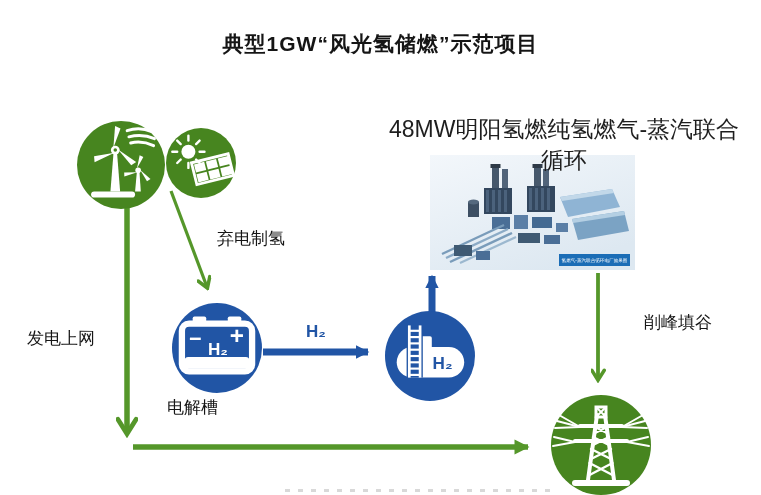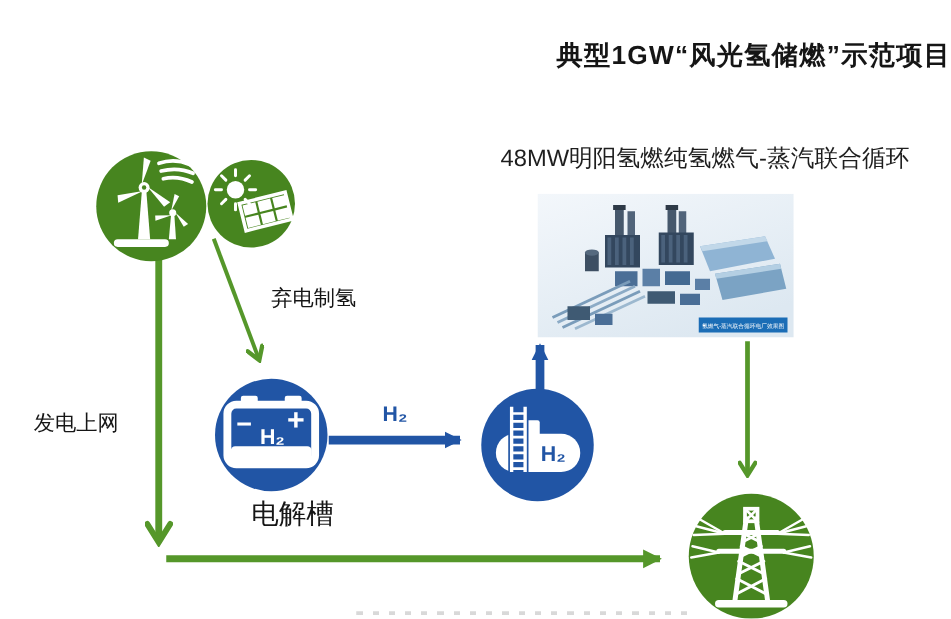--- a/index.html
+++ b/index.html
@@ -3,34 +3,34 @@
 <meta charset="utf-8">
 <style>
   html,body{margin:0;padding:0;background:#ffffff;}
   .canvas{
     position:relative;width:761px;height:495px;background:#ffffff;
     font-family:"Liberation Sans","DejaVu Sans",sans-serif;
     overflow:hidden;color:#1b1b1b;
   }
   .abs{position:absolute;}
   .title{
-    top:30px;left:0;width:761px;text-align:right;
+    top:30px;left:0;width:761px;text-align:center;
     font-size:21px;font-weight:bold;letter-spacing:1px;color:#151515;
   }
   .subtitle{
     top:114px;left:384px;width:360px;text-align:center;
-    font-size:19px;color:#1e1e1e;
+    font-size:23px;color:#1e1e1e;
   }
   .lbl{font-size:17px;color:#161616;white-space:nowrap;}
   .lbl-curtailed{top:227px;left:217px;}
   .lbl-gridfeed{top:315px;left:27px;margin-top:12px;}
   .lbl-peak{top:311px;left:644px;}
   .lbl-h2flow{top:322px;left:294px;width:44px;text-align:center;
     color:#2155a5;font-weight:bold;font-size:17px;}
-  .node-label{font-size:22px;color:#161616;text-align:right;}
+  .node-label{font-size:17px;color:#161616;text-align:left;}
   .lbl-electrolyzer{top:396px;left:167px;width:100px;}
   .lbl-tank{top:400px;left:380px;width:100px;}
   .circle{border-radius:50%;}
   .green-c{background:#47851f;}
   .blue-c{background:#2155a5;}
   .wind-circle{top:121px;left:77px;width:88px;height:88px;}
   .solar-circle{top:128px;left:166px;width:70px;height:70px;}
   .elec-circle{top:303px;left:172px;width:90px;height:90px;}
   .tank-circle{top:311px;left:385px;width:90px;height:90px;}
   .tower-circle{top:395px;left:551px;width:100px;height:100px;}
@@ -122,20 +122,21 @@
     <rect x="46" y="96" width="14" height="9" fill="#4a6e96"></rect>
 
     <rect x="129" y="99" width="71" height="12" fill="#1b6db6"></rect>
     <text x="164.5" y="107" font-size="4.6" fill="#ffffff" text-anchor="middle">氢燃气-蒸汽联合循环电厂效果图</text>
   </svg>
 
   <div class="abs title">典型1GW“风光氢储燃”示范项目</div>
   <div class="abs subtitle">48MW明阳氢燃纯氢燃气-蒸汽联合循环</div>
   <div class="abs lbl lbl-curtailed">弃电制氢</div>
   <div class="abs lbl lbl-gridfeed">发电上网</div>
+  <div class="abs lbl lbl-peak">削峰填谷</div>
   <div class="abs lbl-h2flow">H₂</div>
 
   <div class="abs circle green-c wind-circle">
     <svg viewBox="0 0 100 100">
       <g fill="#ffffff" stroke="none">
         <rect x="16" y="80" width="50" height="7" rx="3.5"></rect>
         <path d="M38,80 L41.5,36 L45.5,36 L49,80 Z"></path>
         <g transform="translate(43.5,33)">
           <path d="M-2.5,-2 L-4,-27 L2.5,-25 Z" transform="rotate(8)"></path>
           <path d="M-2.5,-2 L-4,-27 L2.5,-25 Z" transform="rotate(128)"></path>

